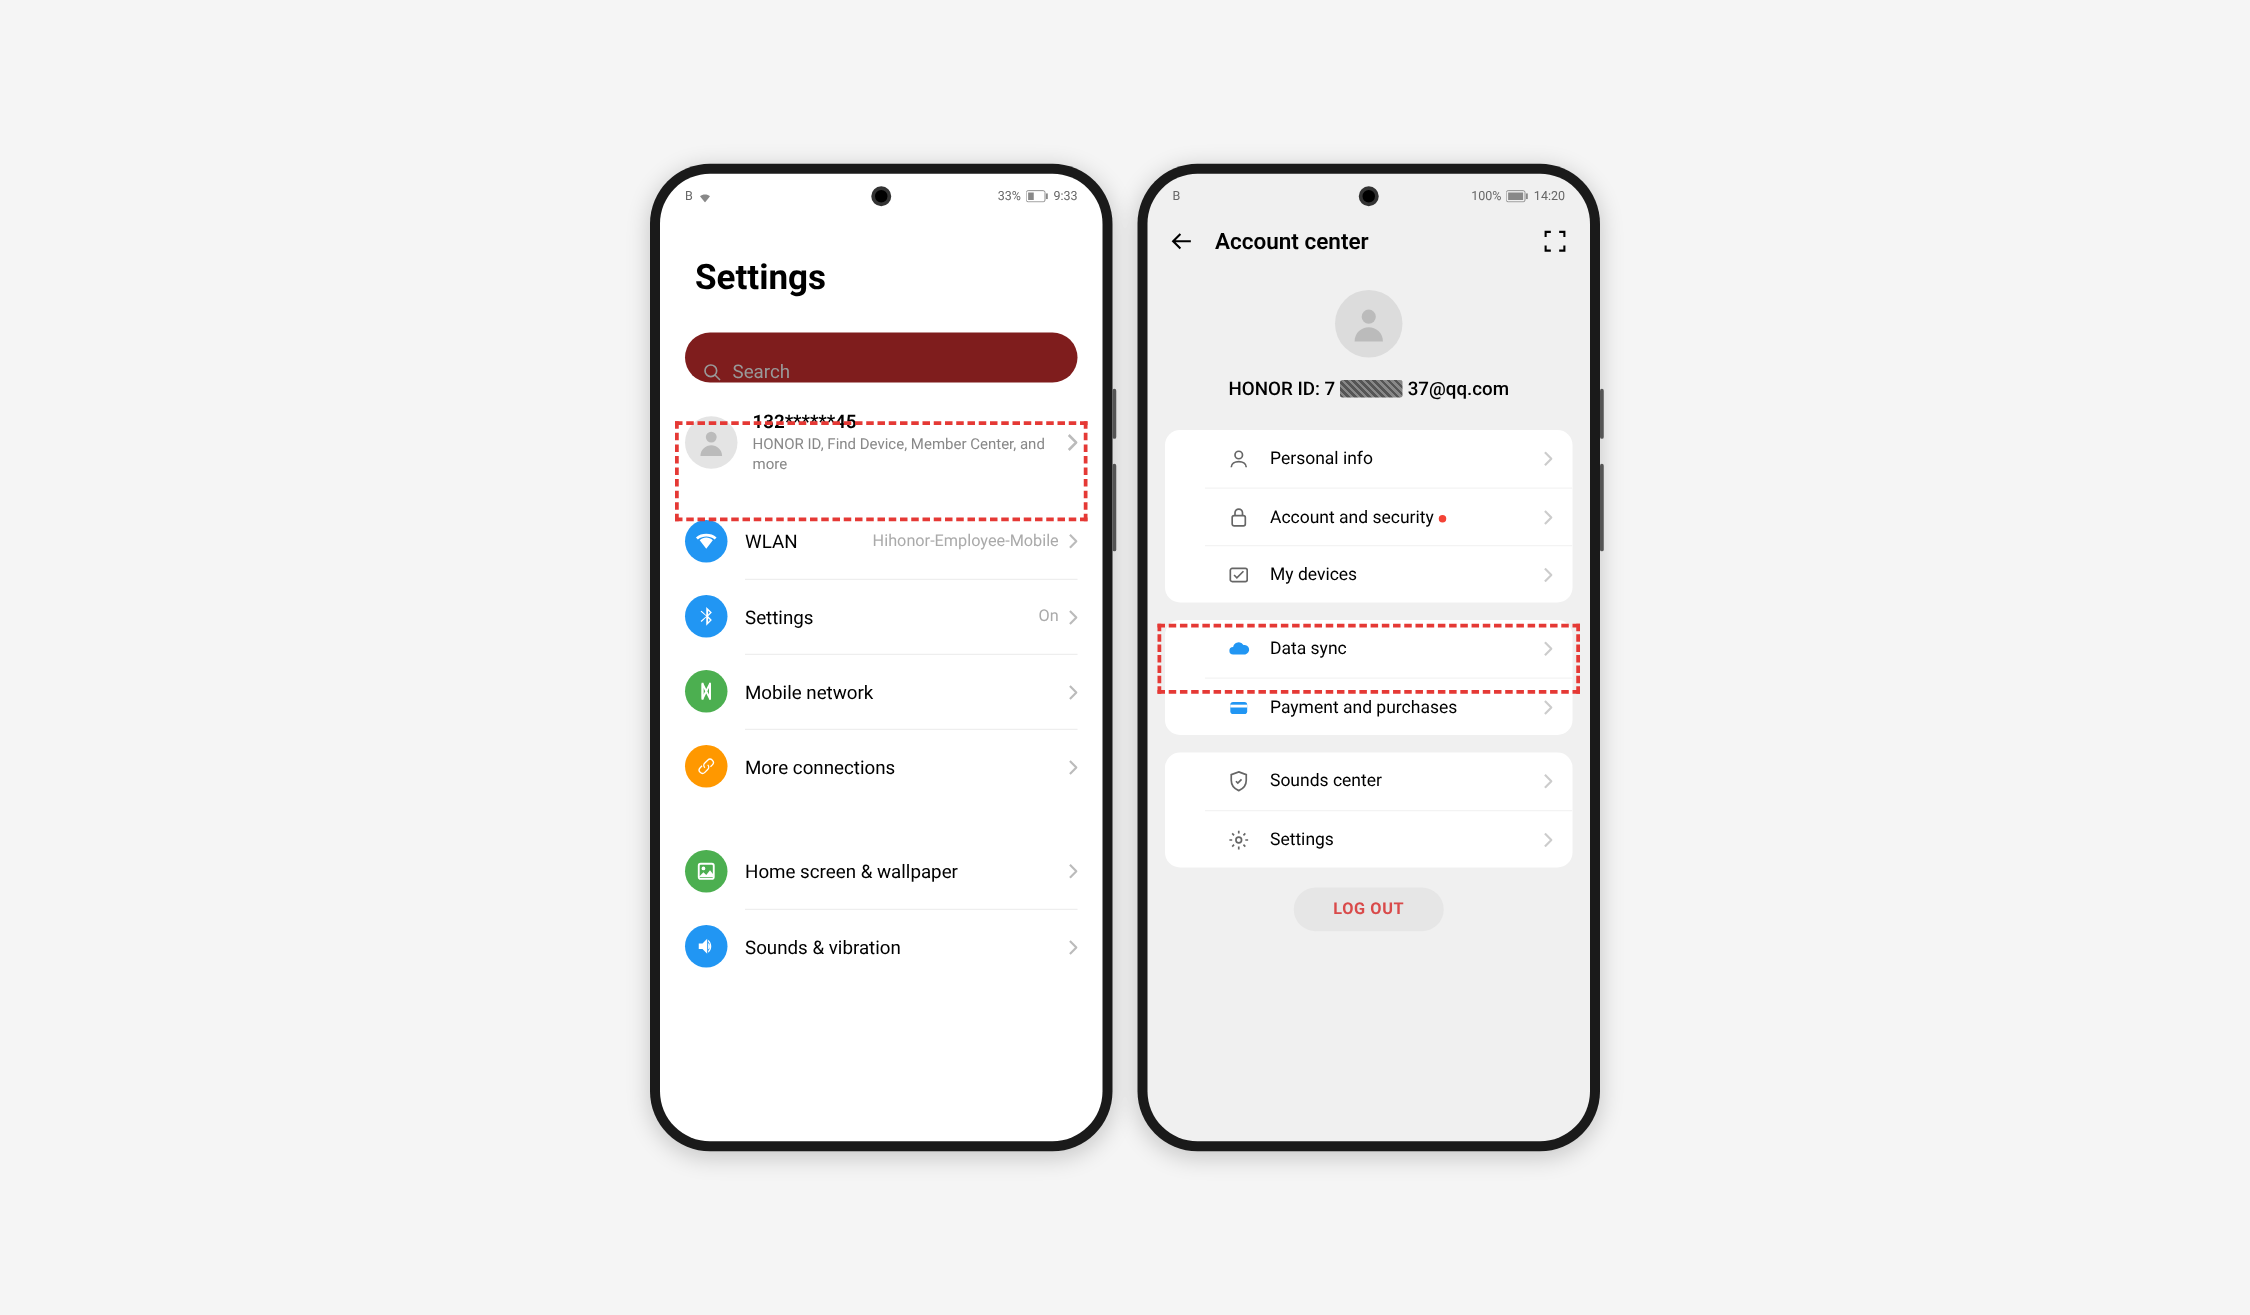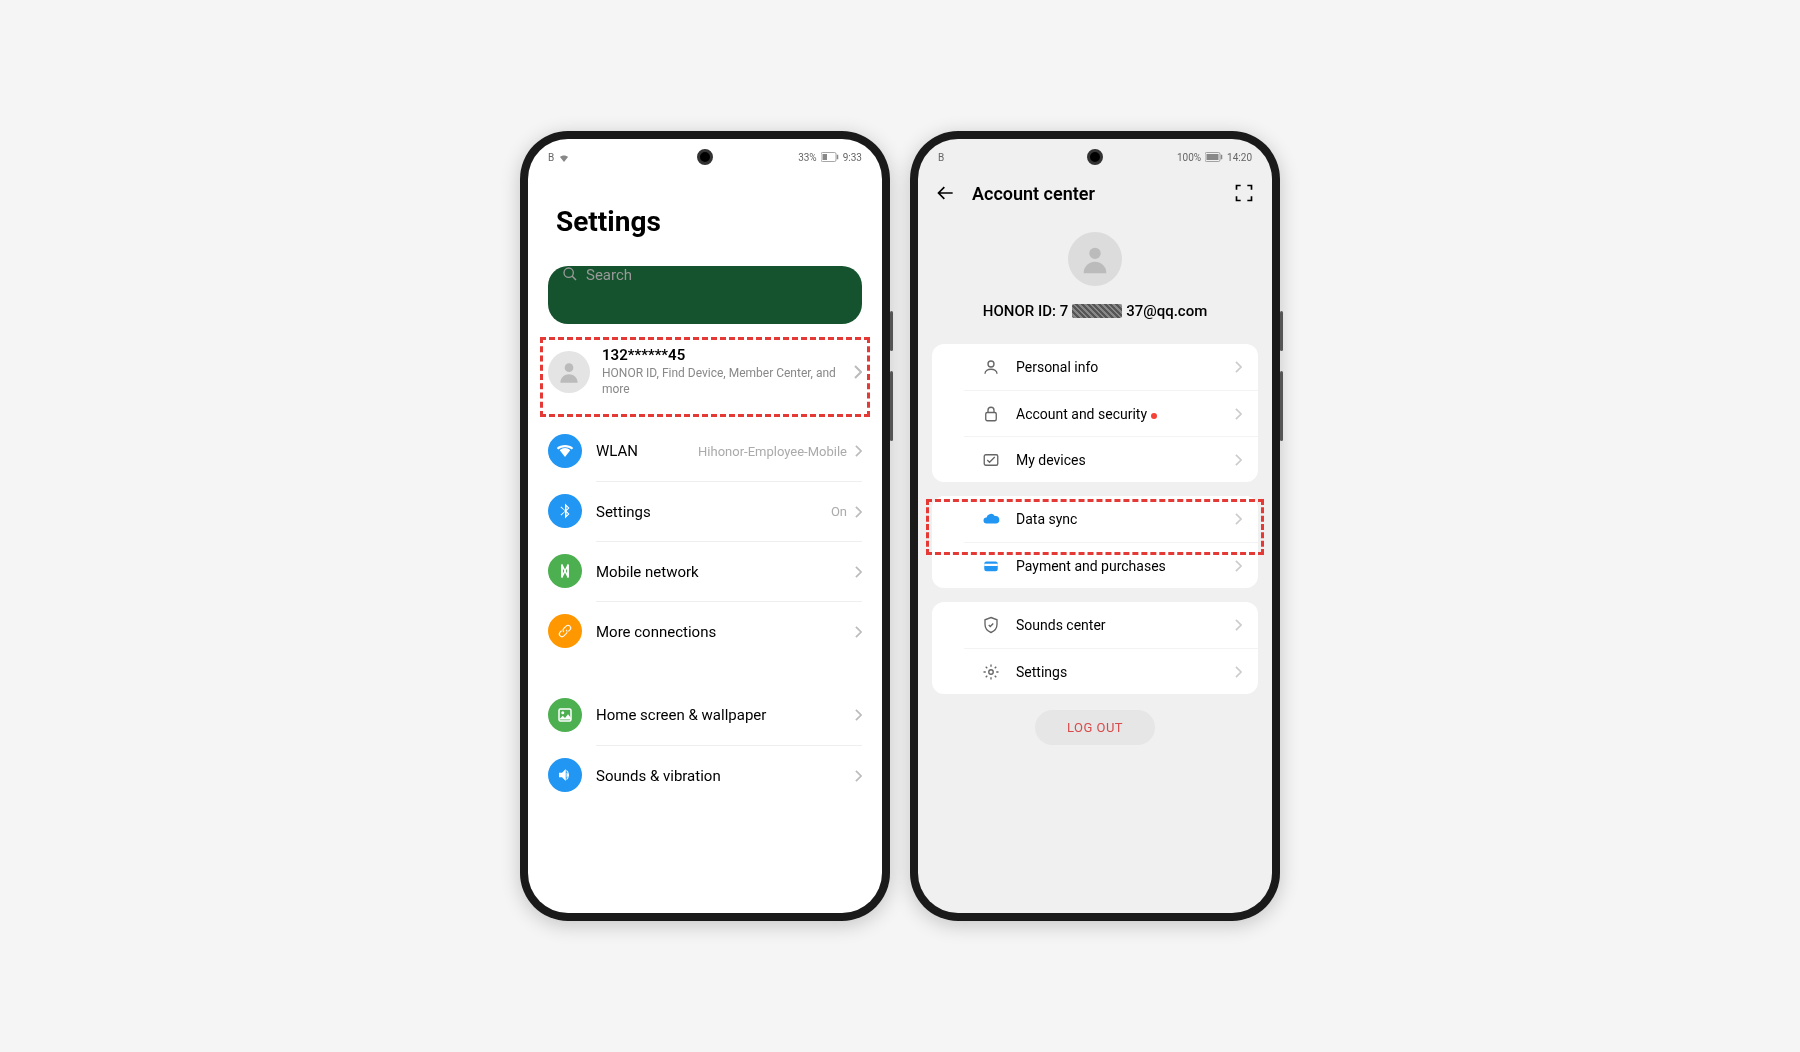--- a/index.html
+++ b/index.html
@@ -7,21 +7,21 @@
   .phone-frame { width: 370px; height: 790px; background: #1a1a1a; border-radius: 48px; padding: 8px; position: relative; box-shadow: 0 4px 20px rgba(0,0,0,0.2); }
   .phone-screen { width: 100%; height: 100%; border-radius: 40px; overflow: hidden; position: relative; }
   .screen-a { background: #fff; }
   .screen-b { background: #f0f0f0; }
   .camera-notch { position: absolute; top: 18px; left: 50%; transform: translateX(-50%); width: 16px; height: 16px; background: #000; border-radius: 50%; z-index: 100; border: 3px solid #333; }
   .status-bar { height: 36px; display: flex; justify-content: space-between; align-items: center; padding: 0 20px; font-size: 10px; color: #666; }
   .status-left { display: flex; gap: 4px; align-items: center; }
   .status-right { display: flex; gap: 4px; align-items: center; }
   .content { padding: 0 20px; }
   .page-title { font-size: 28px; font-weight: 700; color: #000; margin: 30px 0 28px 8px; }
-  .search-bar { background: #14532d; border-radius: 20px; height: 58px; display: flex; align-items: flex-start; padding: 0 14px; gap: 8px; }
+  .search-bar { background: #7f1d1d; border-radius: 20px; height: 40px; display: flex; align-items: flex-end; padding: 0 14px; gap: 8px; }
   .search-bar svg { flex-shrink: 0; }
   .search-placeholder { color: #999; font-size: 15px; }
   .account-card { display: flex; align-items: center; gap: 12px; padding: 14px 0; margin-top: 8px; position: relative; }
   .avatar-circle { width: 42px; height: 42px; border-radius: 50%; background: #e4e4e4; display: flex; align-items: center; justify-content: center; flex-shrink: 0; }
   .avatar-circle svg { width: 26px; height: 26px; }
   .account-text { flex: 1; }
   .account-title { font-weight: 600; font-size: 15px; color: #000; }
   .account-sub { font-size: 12px; color: #888; margin-top: 2px; line-height: 1.3; }
   .chevron { color: #bbb; flex-shrink: 0; }
   .highlight-box { position: absolute; border: 3px dashed #e53935; pointer-events: none; z-index: 50; }
@@ -49,21 +49,21 @@
   .profile-area { text-align: center; padding: 20px 0 24px; }
   .profile-avatar { width: 54px; height: 54px; border-radius: 50%; background: #dcdcdc; margin: 0 auto 16px; display: flex; align-items: center; justify-content: center; }
   .honor-id { font-size: 15px; font-weight: 500; color: #000; display: flex; align-items: center; justify-content: center; gap: 4px; }
   .redacted { display: inline-block; width: 50px; height: 14px; background: repeating-linear-gradient(45deg, #555, #555 2px, #888 2px, #888 4px); border-radius: 2px; }
   .card-group { background: #fff; border-radius: 12px; margin: 0 14px 14px; overflow: hidden; }
   .card-row { display: flex; align-items: center; padding: 0 16px; height: 46px; gap: 14px; margin-left: 32px; }
   .card-row + .card-row { border-top: 1px solid #f3f3f3; }
   .card-icon { width: 22px; display: flex; justify-content: center; color: #666; }
   .card-label { flex: 1; font-size: 14px; color: #000; }
   .red-dot { width: 6px; height: 6px; background: #f44336; border-radius: 50%; display: inline-block; margin-left: 4px; }
-  .logout-btn { display: block; margin: 16px auto; background: #e6e6e6; color: #d94a4a; font-weight: 400; font-size: 13px; padding: 10px 32px; border-radius: 20px; border: none; letter-spacing: 0.5px; }
+  .logout-btn { display: block; margin: 16px auto; background: #e6e6e6; color: #d94a4a; font-weight: 700; font-size: 13px; padding: 10px 32px; border-radius: 20px; border: none; letter-spacing: 0.5px; }
   .side-btn { position: absolute; right: -3px; width: 3px; background: #555; border-radius: 2px; }
   .sb1 { top: 180px; height: 40px; }
   .sb2 { top: 240px; height: 70px; }
 </style>
 </head>
 <body>
 
 <div class="phone-frame">
   <div class="side-btn sb1"></div>
   <div class="side-btn sb2"></div>

